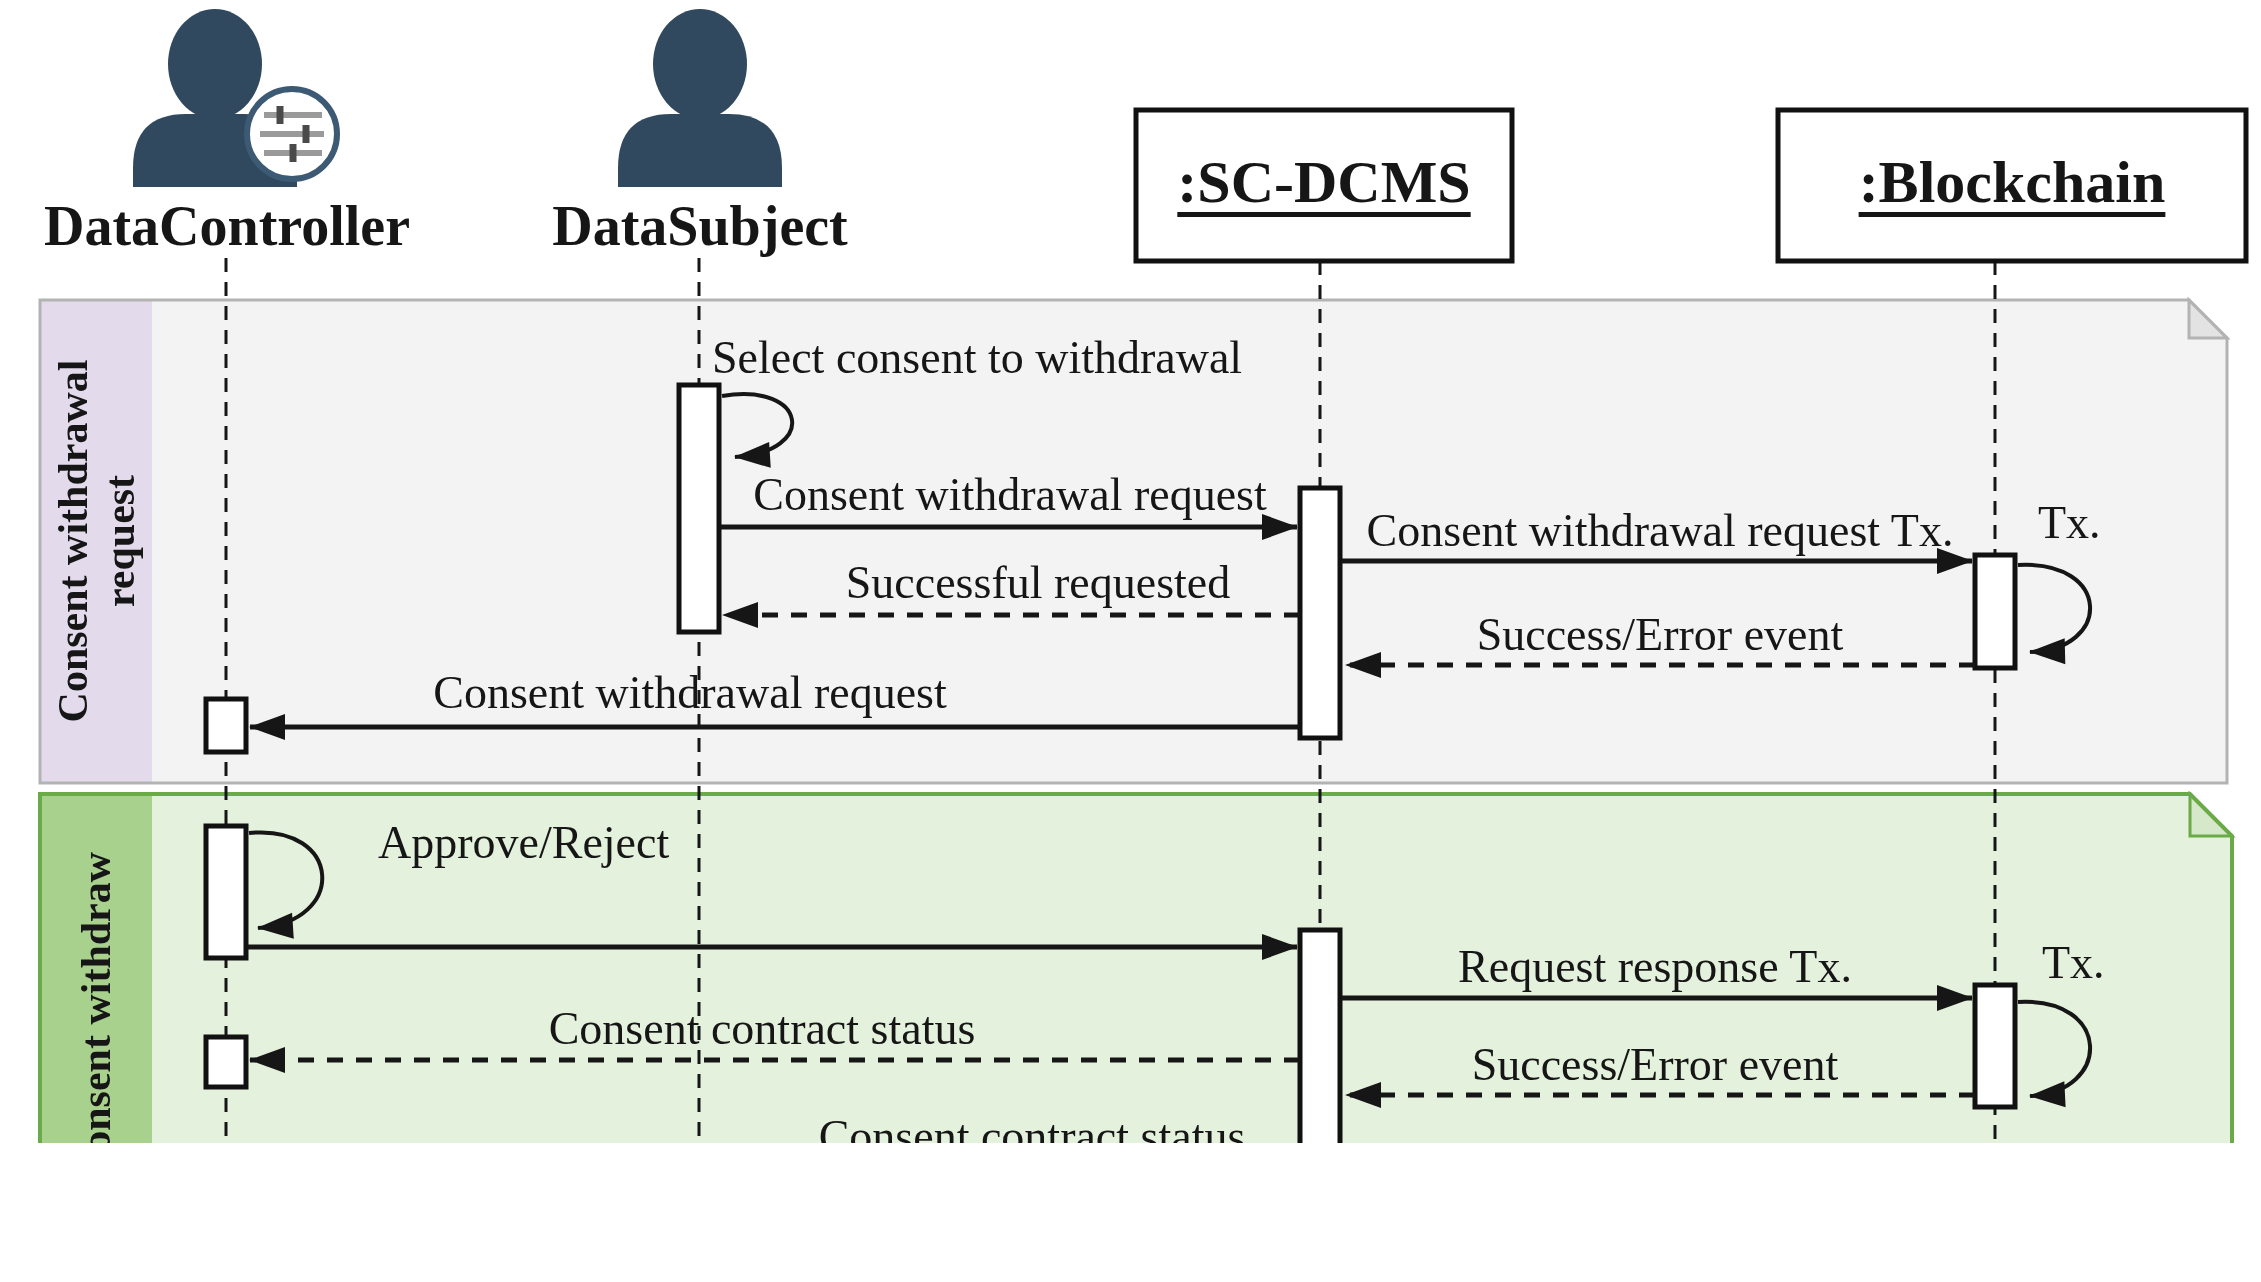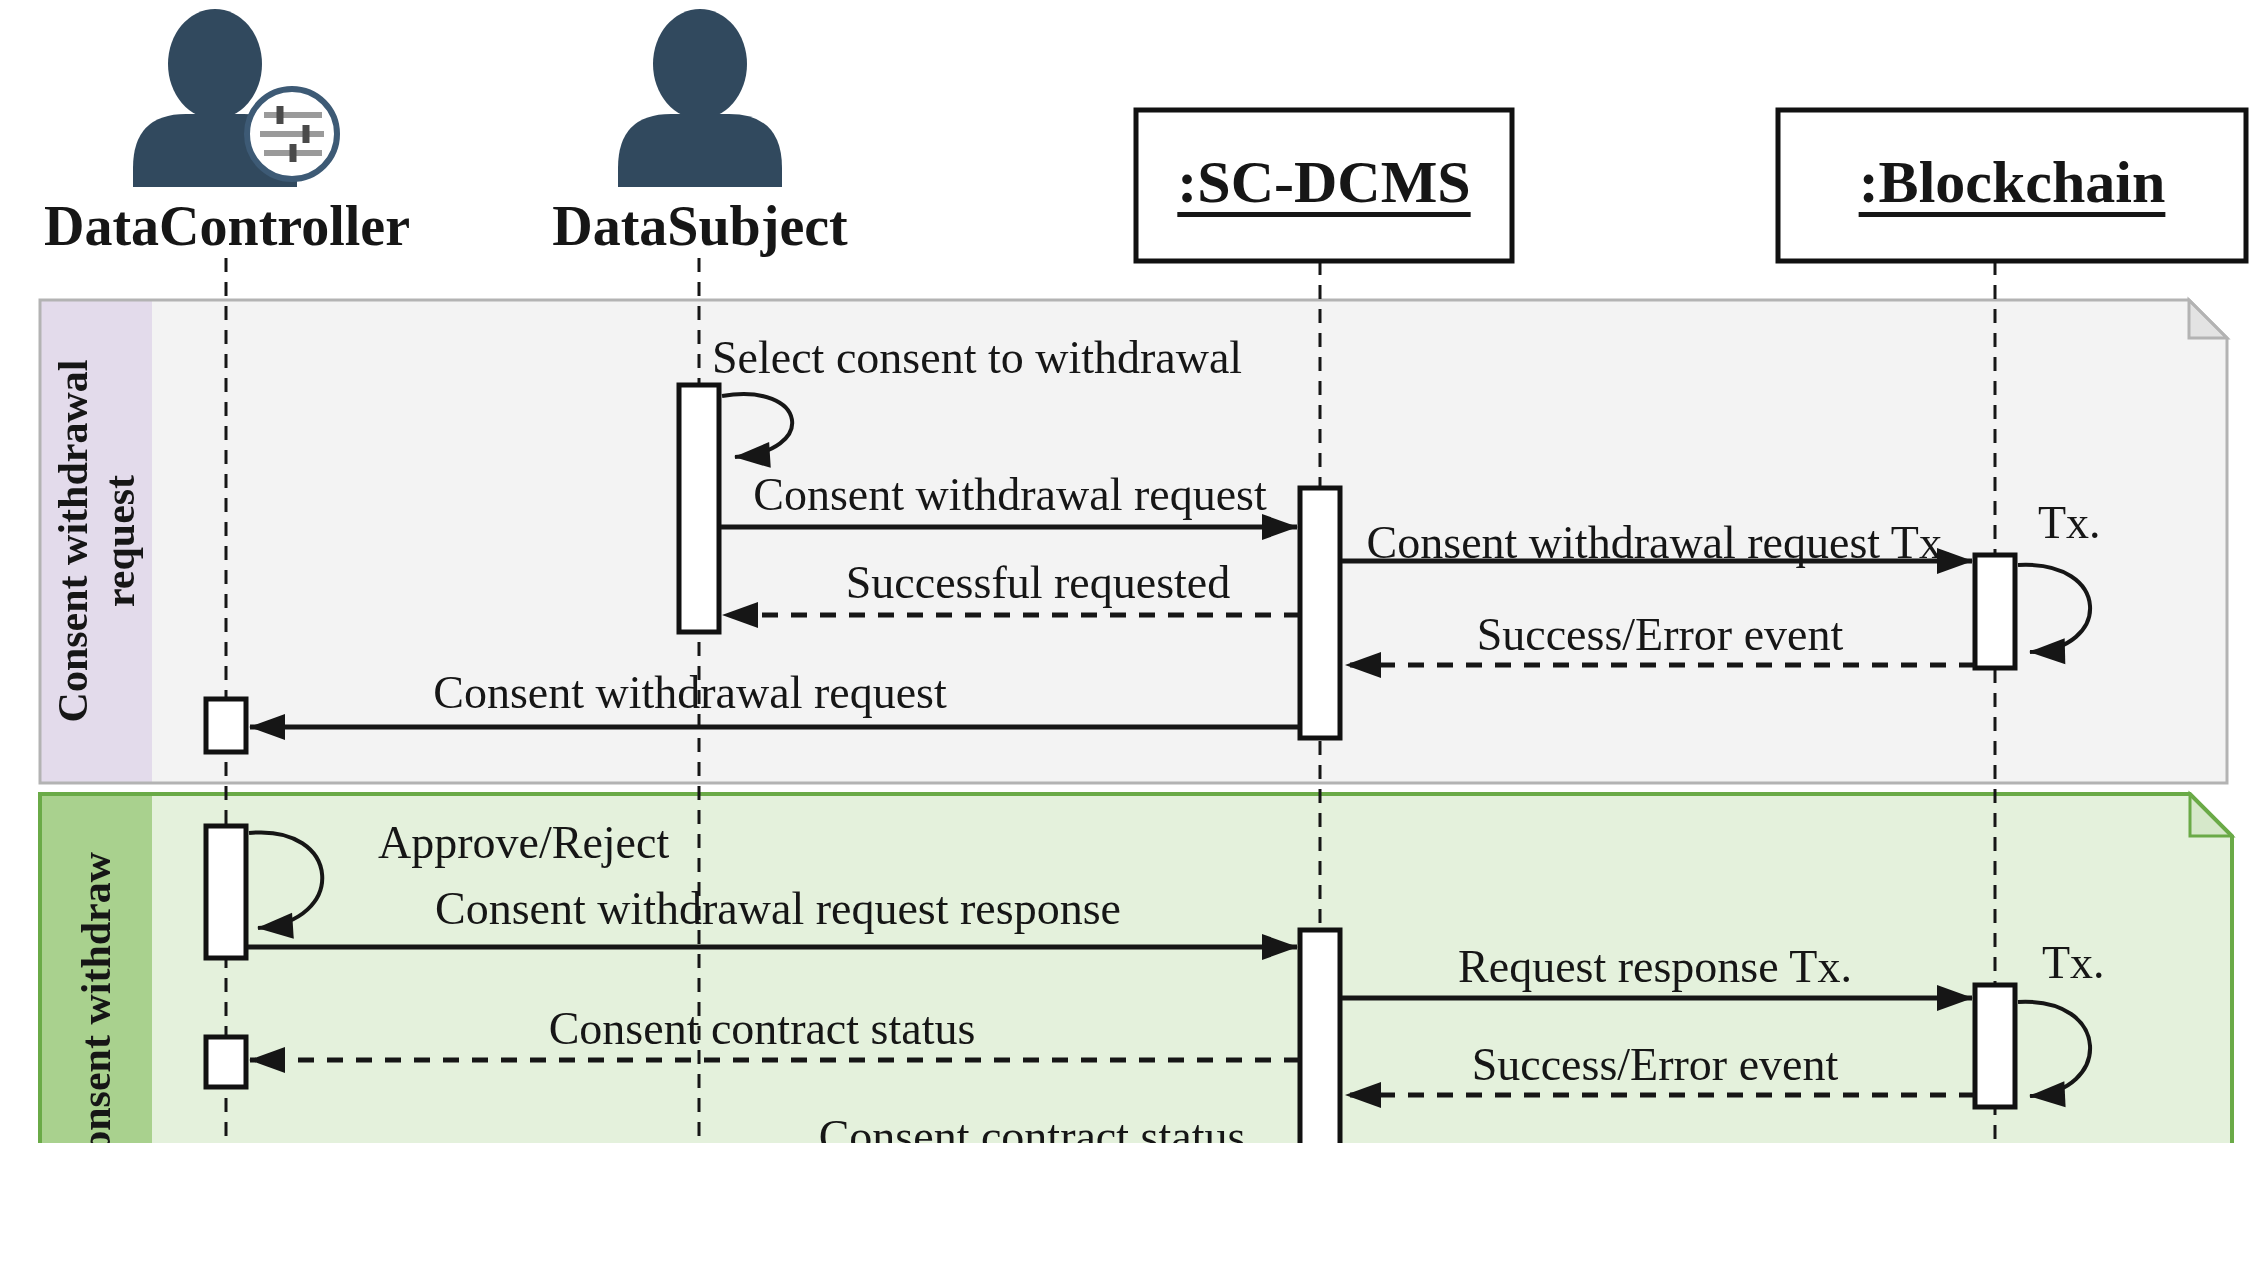--- a/index.html
+++ b/index.html
@@ -126,27 +126,26 @@
   <div class="obj-name" style="left:1778px; top:110px; width:468px; height:144px;">:Blockchain</div>
 
   <div class="frame-label" style="left:97px; top:541px;">
     <div>Consent withdrawal</div>
     <div>request</div>
   </div>
   <div class="frame-label" style="left:97px; top:1017px;">Consent withdraw</div>
 
   <div class="lbl" style="left:712px; top:333px;">Select consent to withdrawal</div>
   <div class="lbl center" style="left:1010px; top:470px;">Consent withdrawal request</div>
-  <div class="lbl center" style="left:1660px; top:506px;margin-top:12px;">Consent withdrawal request Tx.</div>
+  <div class="lbl center" style="left:1660px; top:506px;">Consent withdrawal request Tx.</div>
   <div class="lbl" style="left:2038px; top:498px;">Tx.</div>
   <div class="lbl center" style="left:1010px; top:558px;margin-left:28px;">Successful requested</div>
   <div class="lbl center" style="left:1660px; top:610px;">Success/Error event</div>
   <div class="lbl center" style="left:690px; top:668px;">Consent withdrawal request</div>
 
   <div class="lbl" style="left:342px; top:818px;margin-left:36px;">Approve/Reject</div>
-  <div class="lbl center" style="left:778px; top:884px;">Consent withdrawal request response</div>
   <div class="lbl center" style="left:1655px; top:942px;">Request response Tx.</div>
   <div class="lbl" style="left:2042px; top:938px;">Tx.</div>
   <div class="lbl center" style="left:762px; top:1004px;">Consent contract status</div>
   <div class="lbl center" style="left:1655px; top:1040px;">Success/Error event</div>
   <div class="lbl center" style="left:1032px; top:1112px;">Consent contract status</div>
 
 </div>
 
 </body></html>

